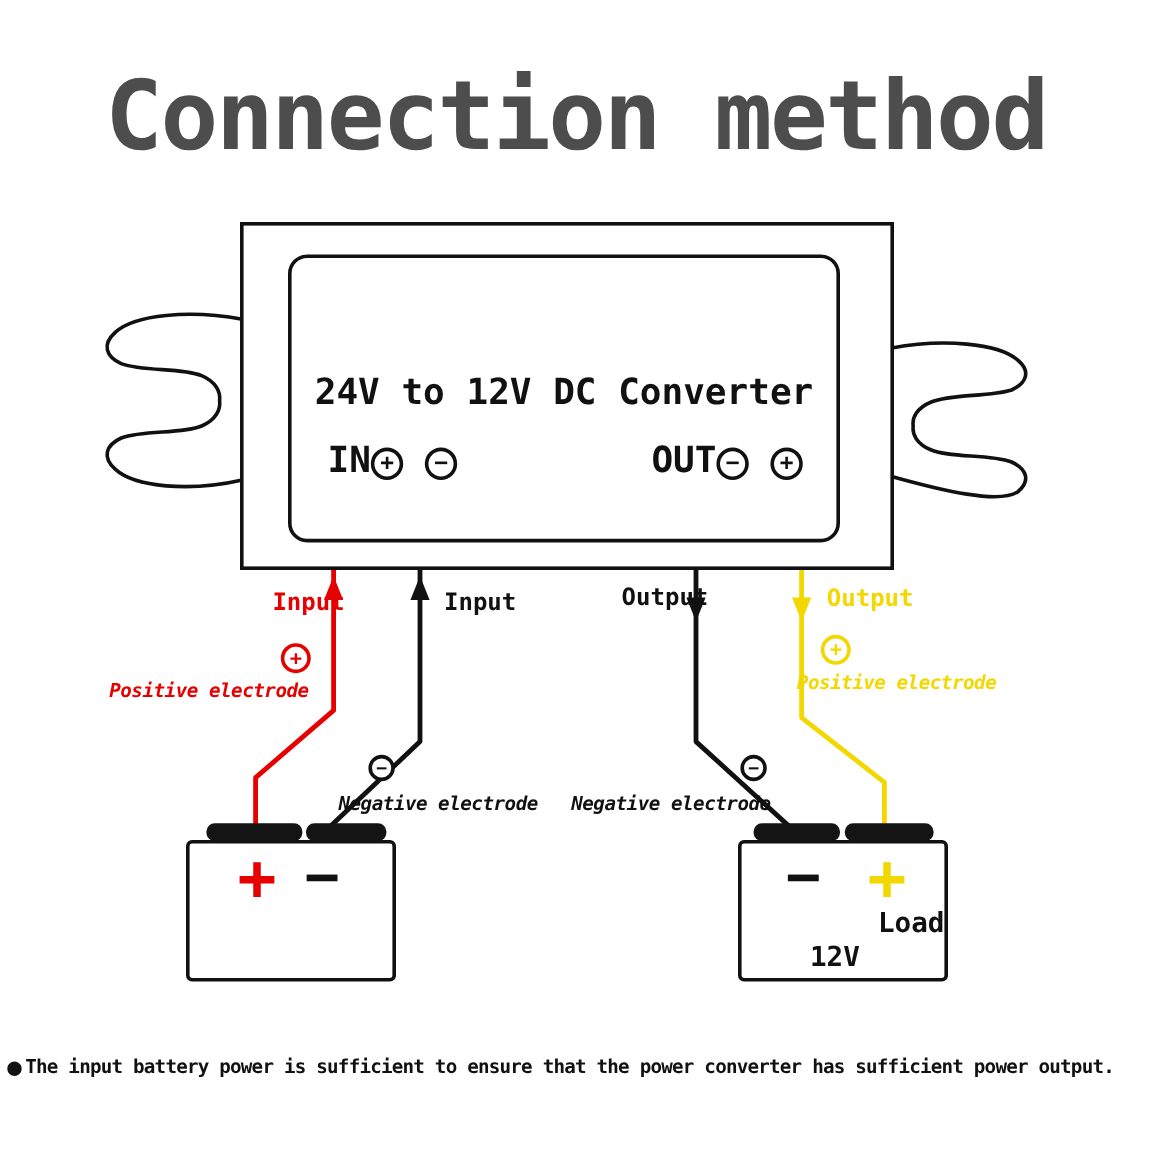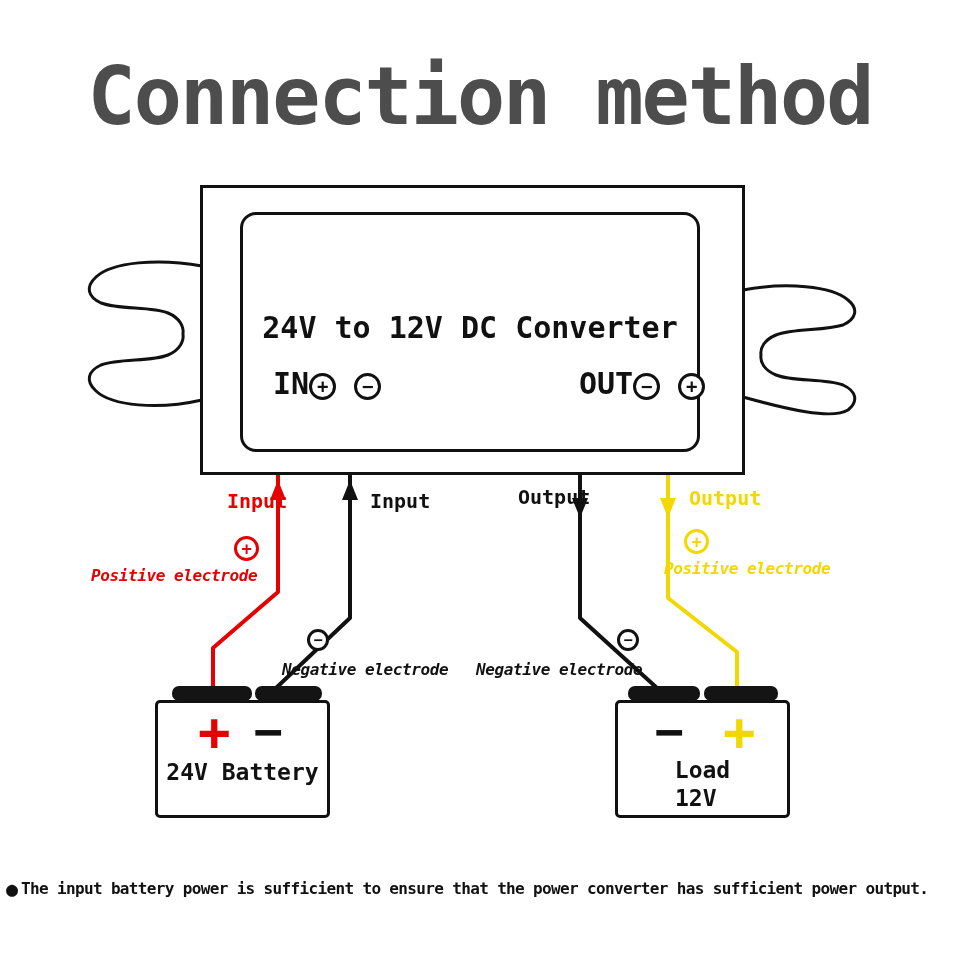--- a/index.html
+++ b/index.html
@@ -62,21 +62,21 @@
     <div class="conv-label">24V to 12V DC Converter</div>
 
     <div class="io" style="left:70px; top:180px;">
       <div class="io-label">IN</div>
       <div class="terms">
         <div class="term">+</div>
         <div class="term">−</div>
       </div>
     </div>
 
-    <div class="io" style="left:376px; top:180px;">
+    <div class="io" style="left:376px; top:180px;justify-content:flex-end;">
       <div class="io-label">OUT</div>
       <div class="terms">
         <div class="term">−</div>
         <div class="term">+</div>
       </div>
     </div>
   </div>
 
   <div class="lbl f19 red" style="left:215px; top:489px;">Input</div>
   <div class="lbl f19 blk" style="left:358px; top:489px;">Input</div>
@@ -93,29 +93,28 @@
   <div class="lbl f18 blk" style="left:282px; top:660px;">Negative electrode</div>
 
   <div class="circ c22 blk" style="left:617px; top:629px;">−</div>
   <div class="lbl f18 blk" style="left:476px; top:660px;">Negative electrode</div>
 
   <div class="cap" style="left:172px; top:686px; width:80px;"></div>
   <div class="cap" style="left:255px; top:686px; width:67px;"></div>
   <div class="box" style="left:155px; top:700px;">
     <div class="sign-plus red" style="left:40px; top:2px;">+</div>
     <div class="sign-minus blk" style="left:96px; top:4px;">−</div>
-    <div class="box-name" style="top:56px;">24V Battery</div>
   </div>
 
   <div class="cap" style="left:628px; top:686px; width:72px;"></div>
   <div class="cap" style="left:704px; top:686px; width:74px;"></div>
   <div class="box" style="left:615px; top:700px;">
     <div class="sign-minus blk" style="left:37px; top:4px;">−</div>
     <div class="sign-plus yellow" style="left:105px; top:2px;">+</div>
-    <div class="box-name" style="top:54px;">Load</div>
+    <div class="box-name" style="top:54px;text-align:right;">Load</div>
     <div class="box-sub" style="left:13px; top:82px;">12V</div>
   </div>
 
   <div class="note">
     <span class="bullet">●</span>
     <span class="note-text">The input battery power is sufficient to ensure that the power converter has sufficient power output.</span>
   </div>
 
 </div>
 

